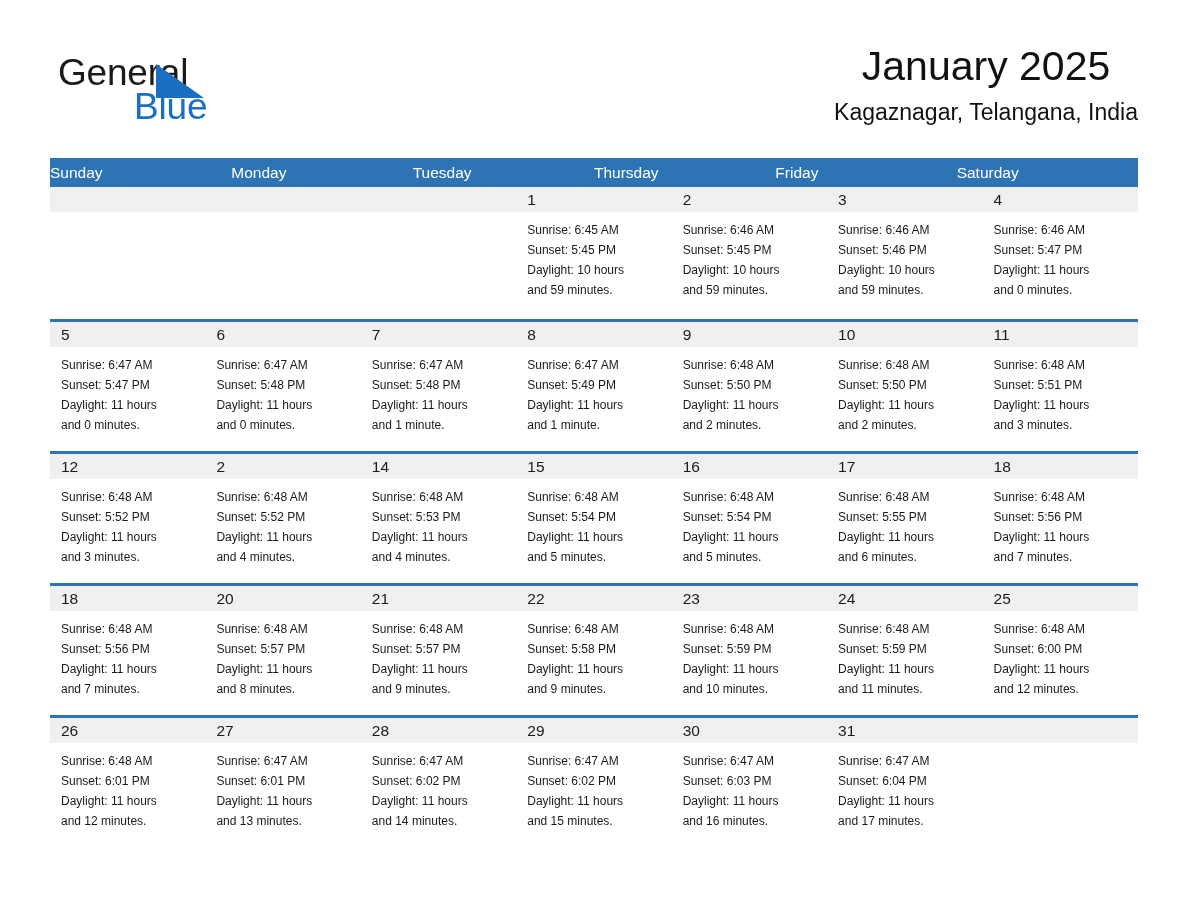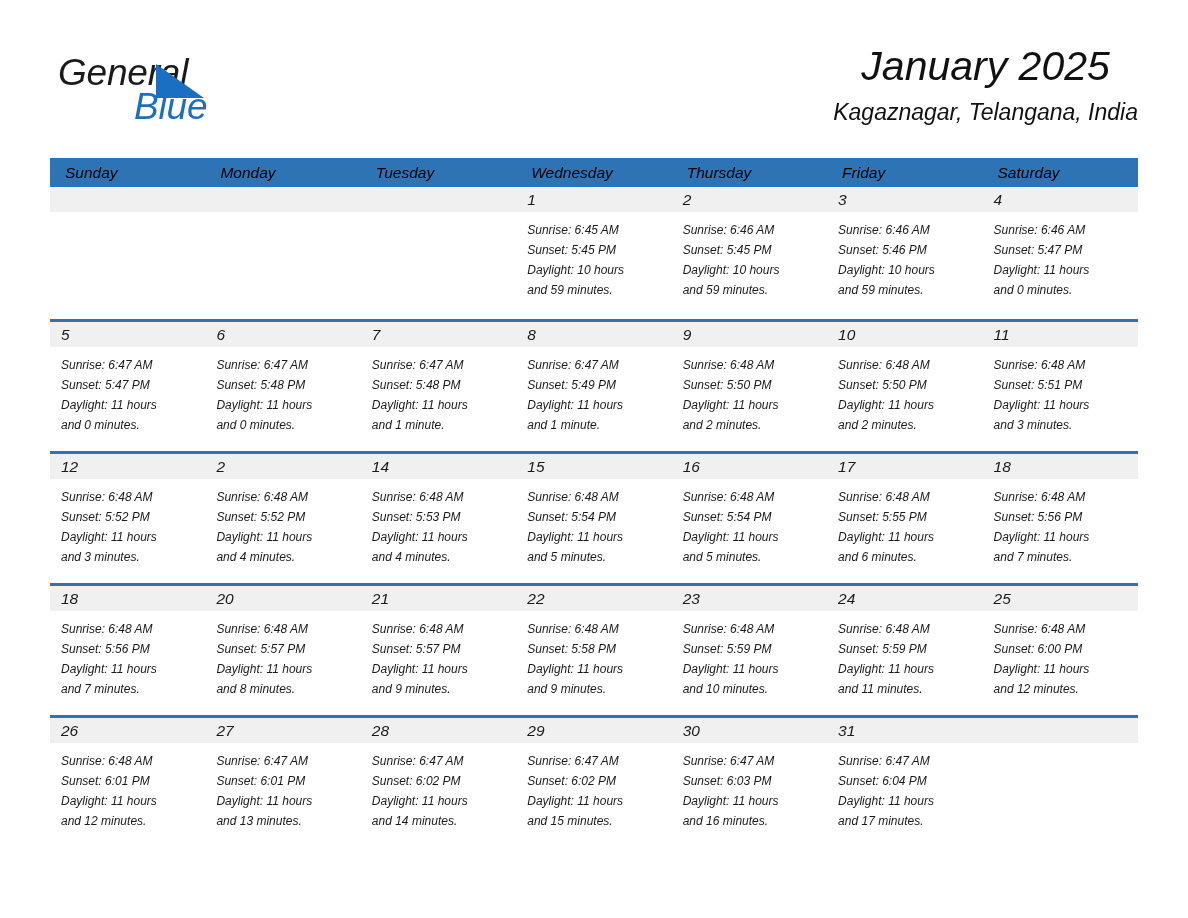--- a/index.html
+++ b/index.html
@@ -12,21 +12,20 @@
     height: 918px;
     font-family: "Liberation Sans", sans-serif;
     color: #000000;
     overflow: hidden;
   }
   .page {
     position: relative;
     width: 1188px;
     height: 918px;
     box-sizing: border-box;
-    font-style: italic;
   }
 
   
   .header {
     position: absolute;
     left: 50px;
     top: 40px;
     right: 50px;
     height: 110px;
   }
@@ -93,24 +92,24 @@
     top: 158px;
     width: 1088px;
   }
   .weekday-row {
     display: flex;
     background: #2e74b5;
     height: 29px;
   }
   .weekday-cell {
     flex: 1 1 0;
-    color: #000000;
+    color: #ffffff;
     font-size: 15.5px;
     line-height: 29px;
-    padding-left: 15px;
+    padding-left: 0;
     box-sizing: border-box;
     white-space: nowrap;
   }
   .week-row {
     display: flex;
     border-top: 3px solid #2e74b5;
     height: 132px;
     box-sizing: border-box;
   }
   .week-row.first {
@@ -164,21 +163,20 @@
     </div>
 
   </div>
 
   <div class="calendar">
 
     <div class="weekday-row">
       <div class="weekday-cell">Sunday</div>
       <div class="weekday-cell">Monday</div>
       <div class="weekday-cell">Tuesday</div>
-      <div class="weekday-cell">Wednesday</div>
       <div class="weekday-cell">Thursday</div>
       <div class="weekday-cell">Friday</div>
       <div class="weekday-cell">Saturday</div>
     </div>
 
     <div id="weeks-container">
         <div class="week-row first">
           <div class="day-cell empty">
             <div class="day-number"></div>
           </div>

